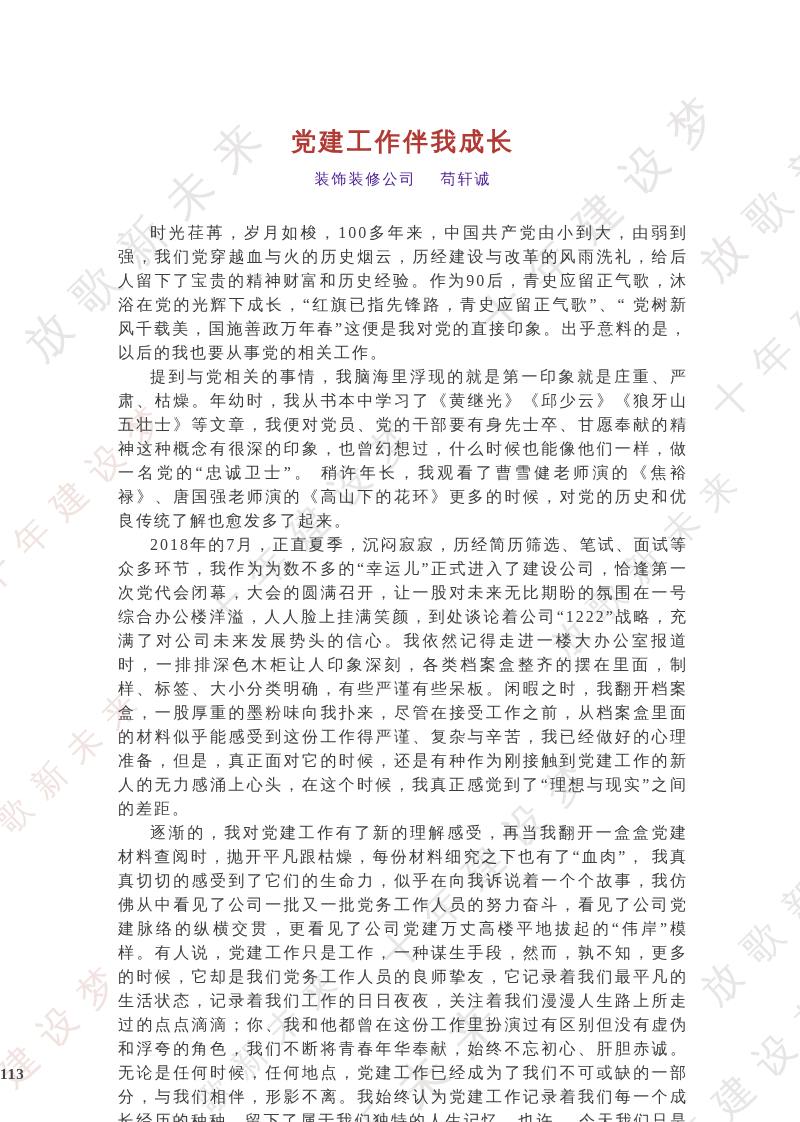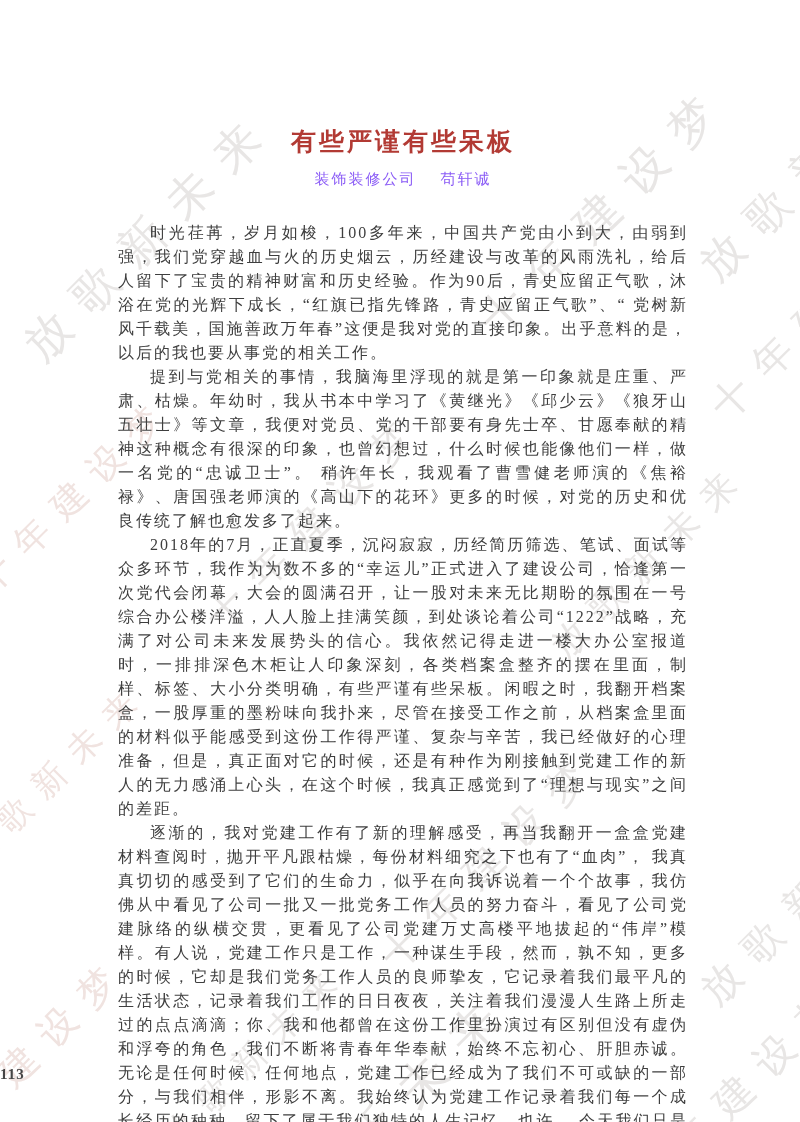--- a/index.html
+++ b/index.html
@@ -47,21 +47,21 @@
     font-weight: 700;
     letter-spacing: 3px;
     color: #b23a34;
     line-height: 30px;
   }
   .byline {
     margin-top: 12px;
     text-align: center;
     font-size: 15px;
     letter-spacing: 2px;
-    color: #8b5cf6;
+    color: #4c1d95;
     line-height: 20px;
   }
   .byline .byline-gap { display: inline-block; width: 1.6em; }
   .body-text {
     margin-top: 32px;
     font-size: 16px;
     line-height: 24px;
     letter-spacing: 2px;
     color: #3e3e3e;
     text-align: justify;
@@ -99,21 +99,21 @@
       <span class="wm warm" style="left: 55px; top: 775px; font-size: 34px;">放歌新未来</span>
       <span class="wm gray" style="left: 490px; top: 860px; font-size: 40px;">十年建设梦</span>
       <span class="wm gray" style="left: 810px; top: 895px; font-size: 40px;">放歌新未来</span>
       <span class="wm warm" style="left: 25px; top: 1060px; font-size: 38px;">十年建设梦</span>
       <span class="wm gray" style="left: 255px; top: 1055px; font-size: 34px;">放歌新未来</span>
       <span class="wm gray" style="left: 380px; top: 1125px; font-size: 50px;">放歌新未来</span>
       <span class="wm gray" style="left: 740px; top: 1090px; font-size: 40px;">十年建设梦</span>
     </div>
 
   <div class="content">
-    <h1 class="title">有些严谨有些呆板</h1>
+    <h1 class="title">党建工作伴我成长</h1>
 
     <div class="byline">
       <span>装饰装修公司</span><span class="byline-gap"></span><span>苟轩诚</span>
     </div>
 
     <div class="body-text">
         <p>时光荏苒，岁月如梭，100多年来，中国共产党由小到大，由弱到强，我们党穿越血与火的历史烟云，历经建设与改革的风雨洗礼，给后人留下了宝贵的精神财富和历史经验。作为90后，青史应留正气歌，沐浴在党的光辉下成长，“红旗已指先锋路，青史应留正气歌”、“ 党树新风千载美，国施善政万年春”这便是我对党的直接印象。出乎意料的是，以后的我也要从事党的相关工作。</p>
         <p>提到与党相关的事情，我脑海里浮现的就是第一印象就是庄重、严肃、枯燥。年幼时，我从书本中学习了《黄继光》《邱少云》《狼牙山五壮士》等文章，我便对党员、党的干部要有身先士卒、甘愿奉献的精神这种概念有很深的印象，也曾幻想过，什么时候也能像他们一样，做一名党的“忠诚卫士”。 稍许年长，我观看了曹雪健老师演的《焦裕禄》、唐国强老师演的《高山下的花环》更多的时候，对党的历史和优良传统了解也愈发多了起来。</p>
         <p>2018年的7月，正直夏季，沉闷寂寂，历经简历筛选、笔试、面试等众多环节，我作为为数不多的“幸运儿”正式进入了建设公司，恰逢第一次党代会闭幕，大会的圆满召开，让一股对未来无比期盼的氛围在一号综合办公楼洋溢，人人脸上挂满笑颜，到处谈论着公司“1222”战略，充满了对公司未来发展势头的信心。我依然记得走进一楼大办公室报道时，一排排深色木柜让人印象深刻，各类档案盒整齐的摆在里面，制样、标签、大小分类明确，有些严谨有些呆板。闲暇之时，我翻开档案盒，一股厚重的墨粉味向我扑来，尽管在接受工作之前，从档案盒里面的材料似乎能感受到这份工作得严谨、复杂与辛苦，我已经做好的心理准备，但是，真正面对它的时候，还是有种作为刚接触到党建工作的新人的无力感涌上心头，在这个时候，我真正感觉到了“理想与现实”之间的差距。</p>
         <p>逐渐的，我对党建工作有了新的理解感受，再当我翻开一盒盒党建材料查阅时，抛开平凡跟枯燥，每份材料细究之下也有了“血肉”， 我真真切切的感受到了它们的生命力，似乎在向我诉说着一个个故事，我仿佛从中看见了公司一批又一批党务工作人员的努力奋斗，看见了公司党建脉络的纵横交贯，更看见了公司党建万丈高楼平地拔起的“伟岸”模样。有人说，党建工作只是工作，一种谋生手段，然而，孰不知，更多的时候，它却是我们党务工作人员的良师挚友，它记录着我们最平凡的生活状态，记录着我们工作的日日夜夜，关注着我们漫漫人生路上所走过的点点滴滴；你、我和他都曾在这份工作里扮演过有区别但没有虚伪和浮夸的角色，我们不断将青春年华奉献，始终不忘初心、肝胆赤诚。无论是任何时候，任何地点，党建工作已经成为了我们不可或缺的一部分，与我们相伴，形影不离。我始终认为党建工作记录着我们每一个成长经历的种种，留下了属于我们独特的人生记忆。也许 ，今天我们只是触碰过那些个密封还缠绕着细绳的牛皮纸袋 ，没有细细品</p>

